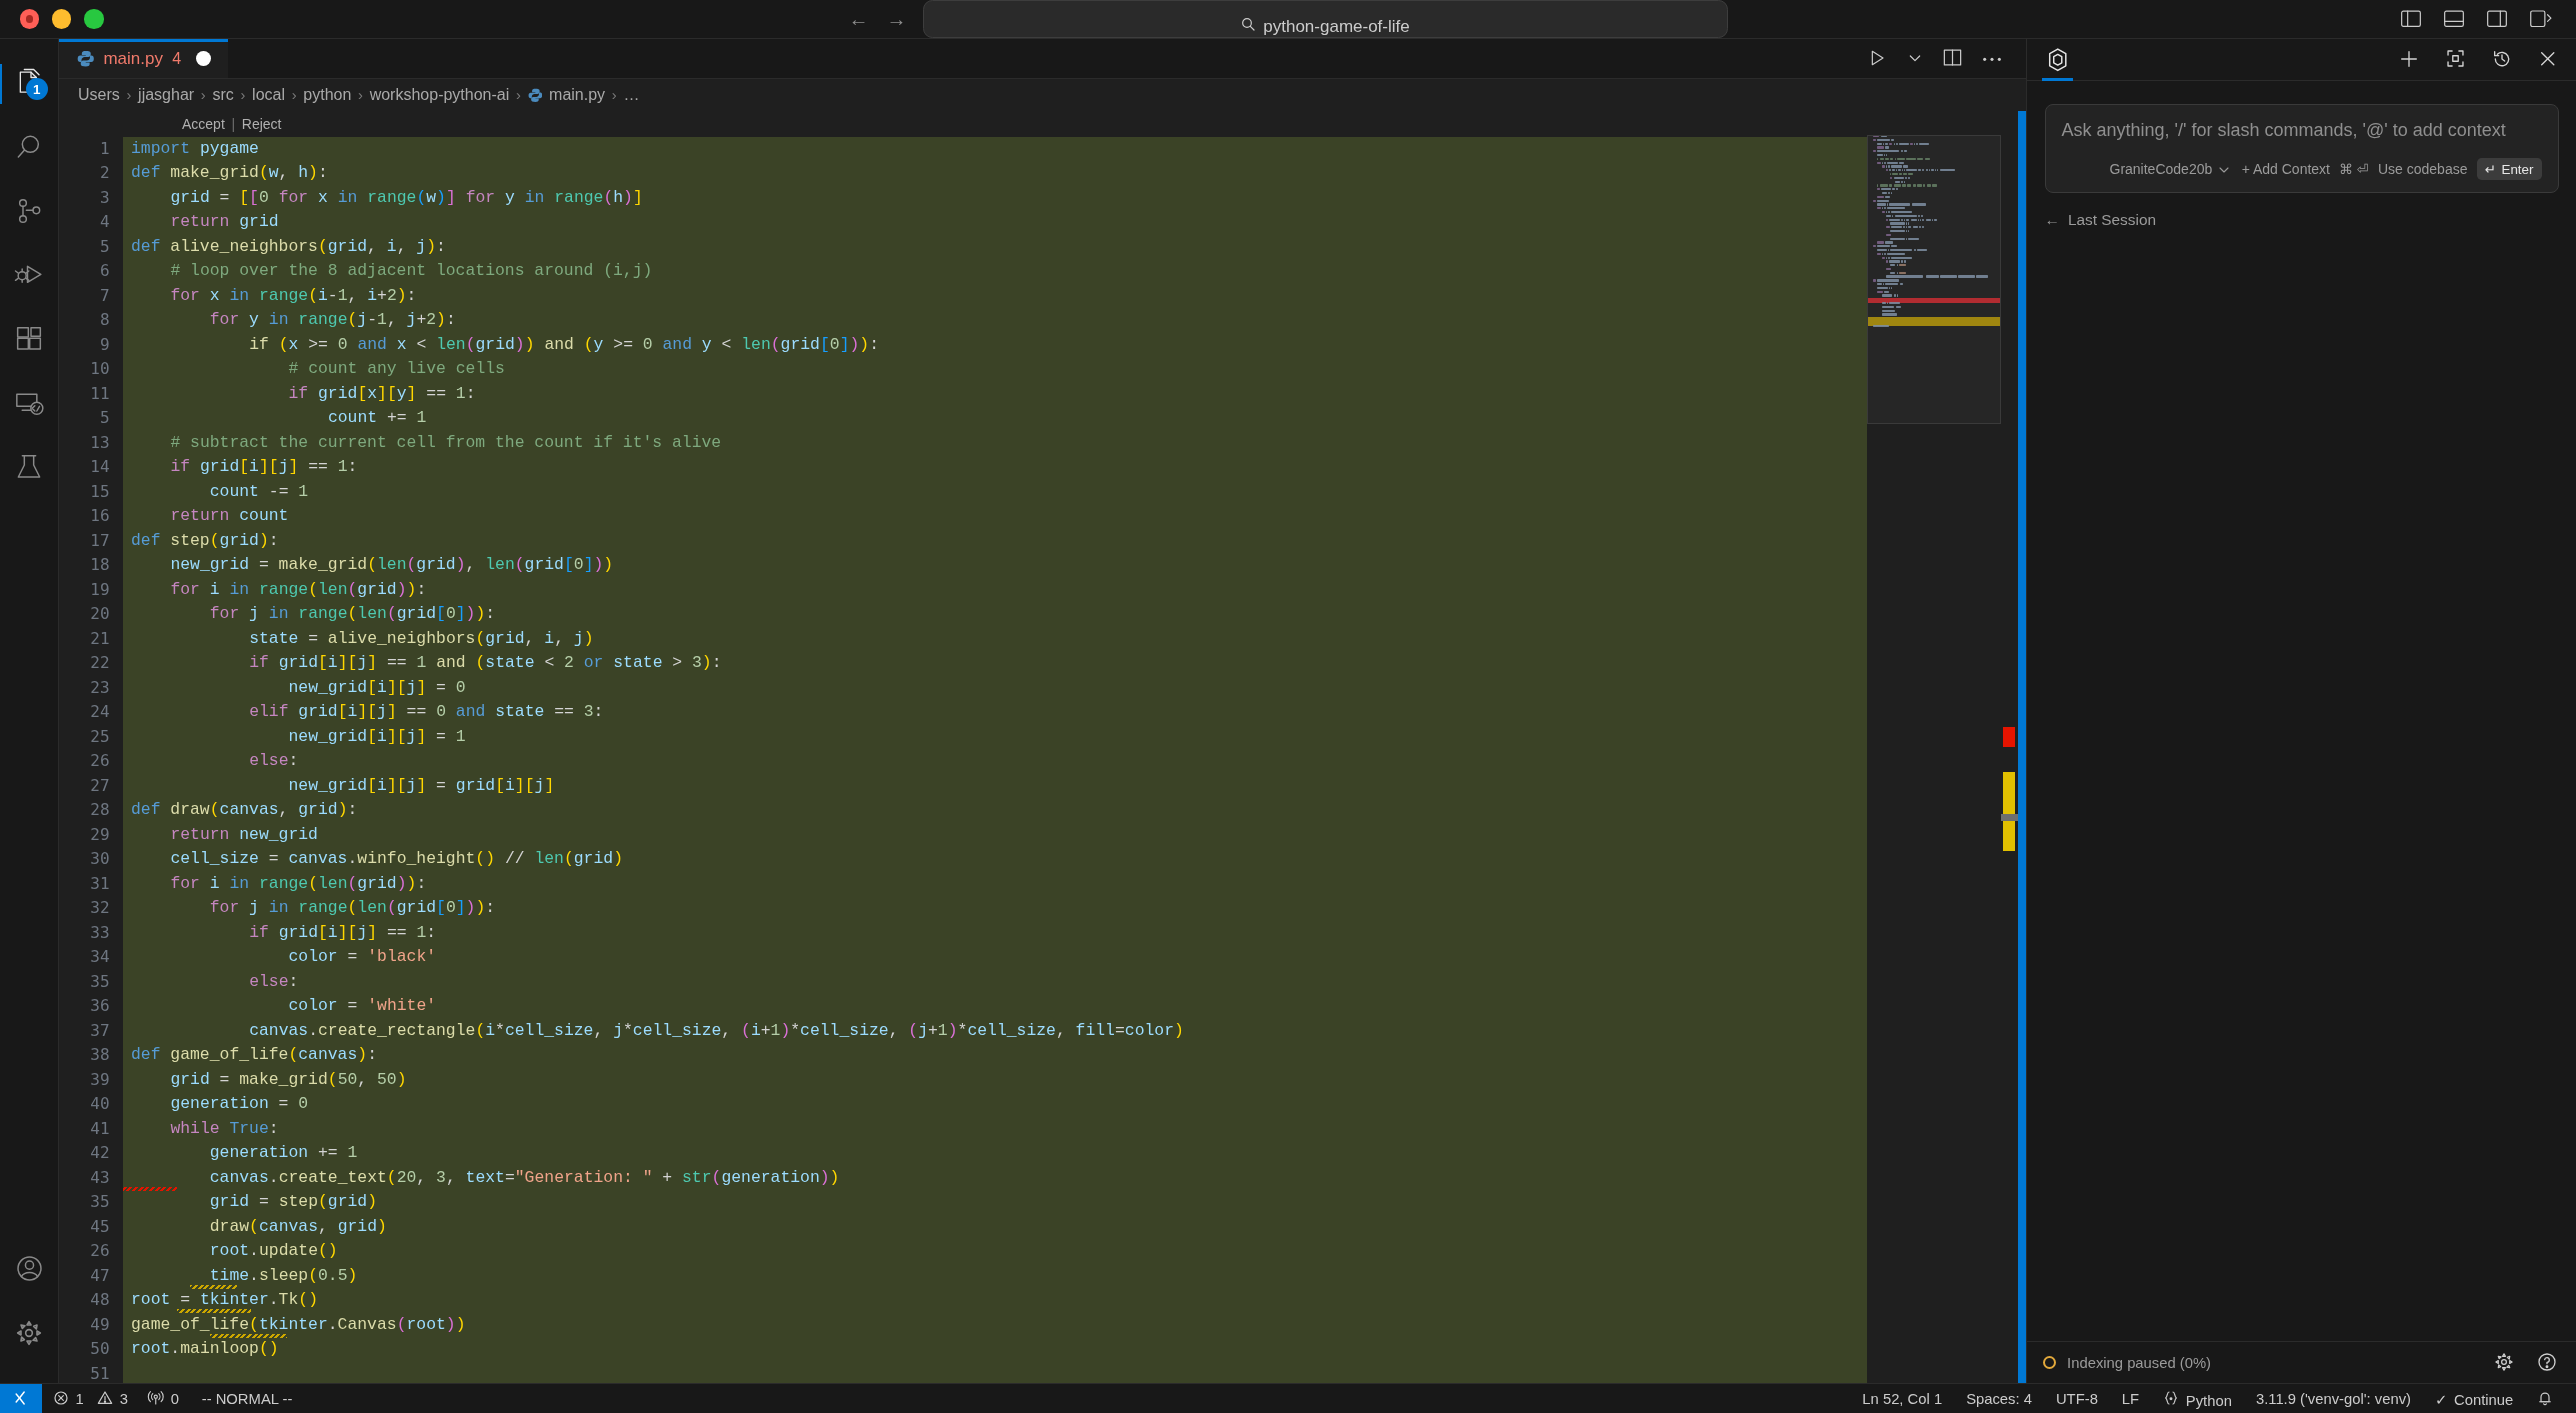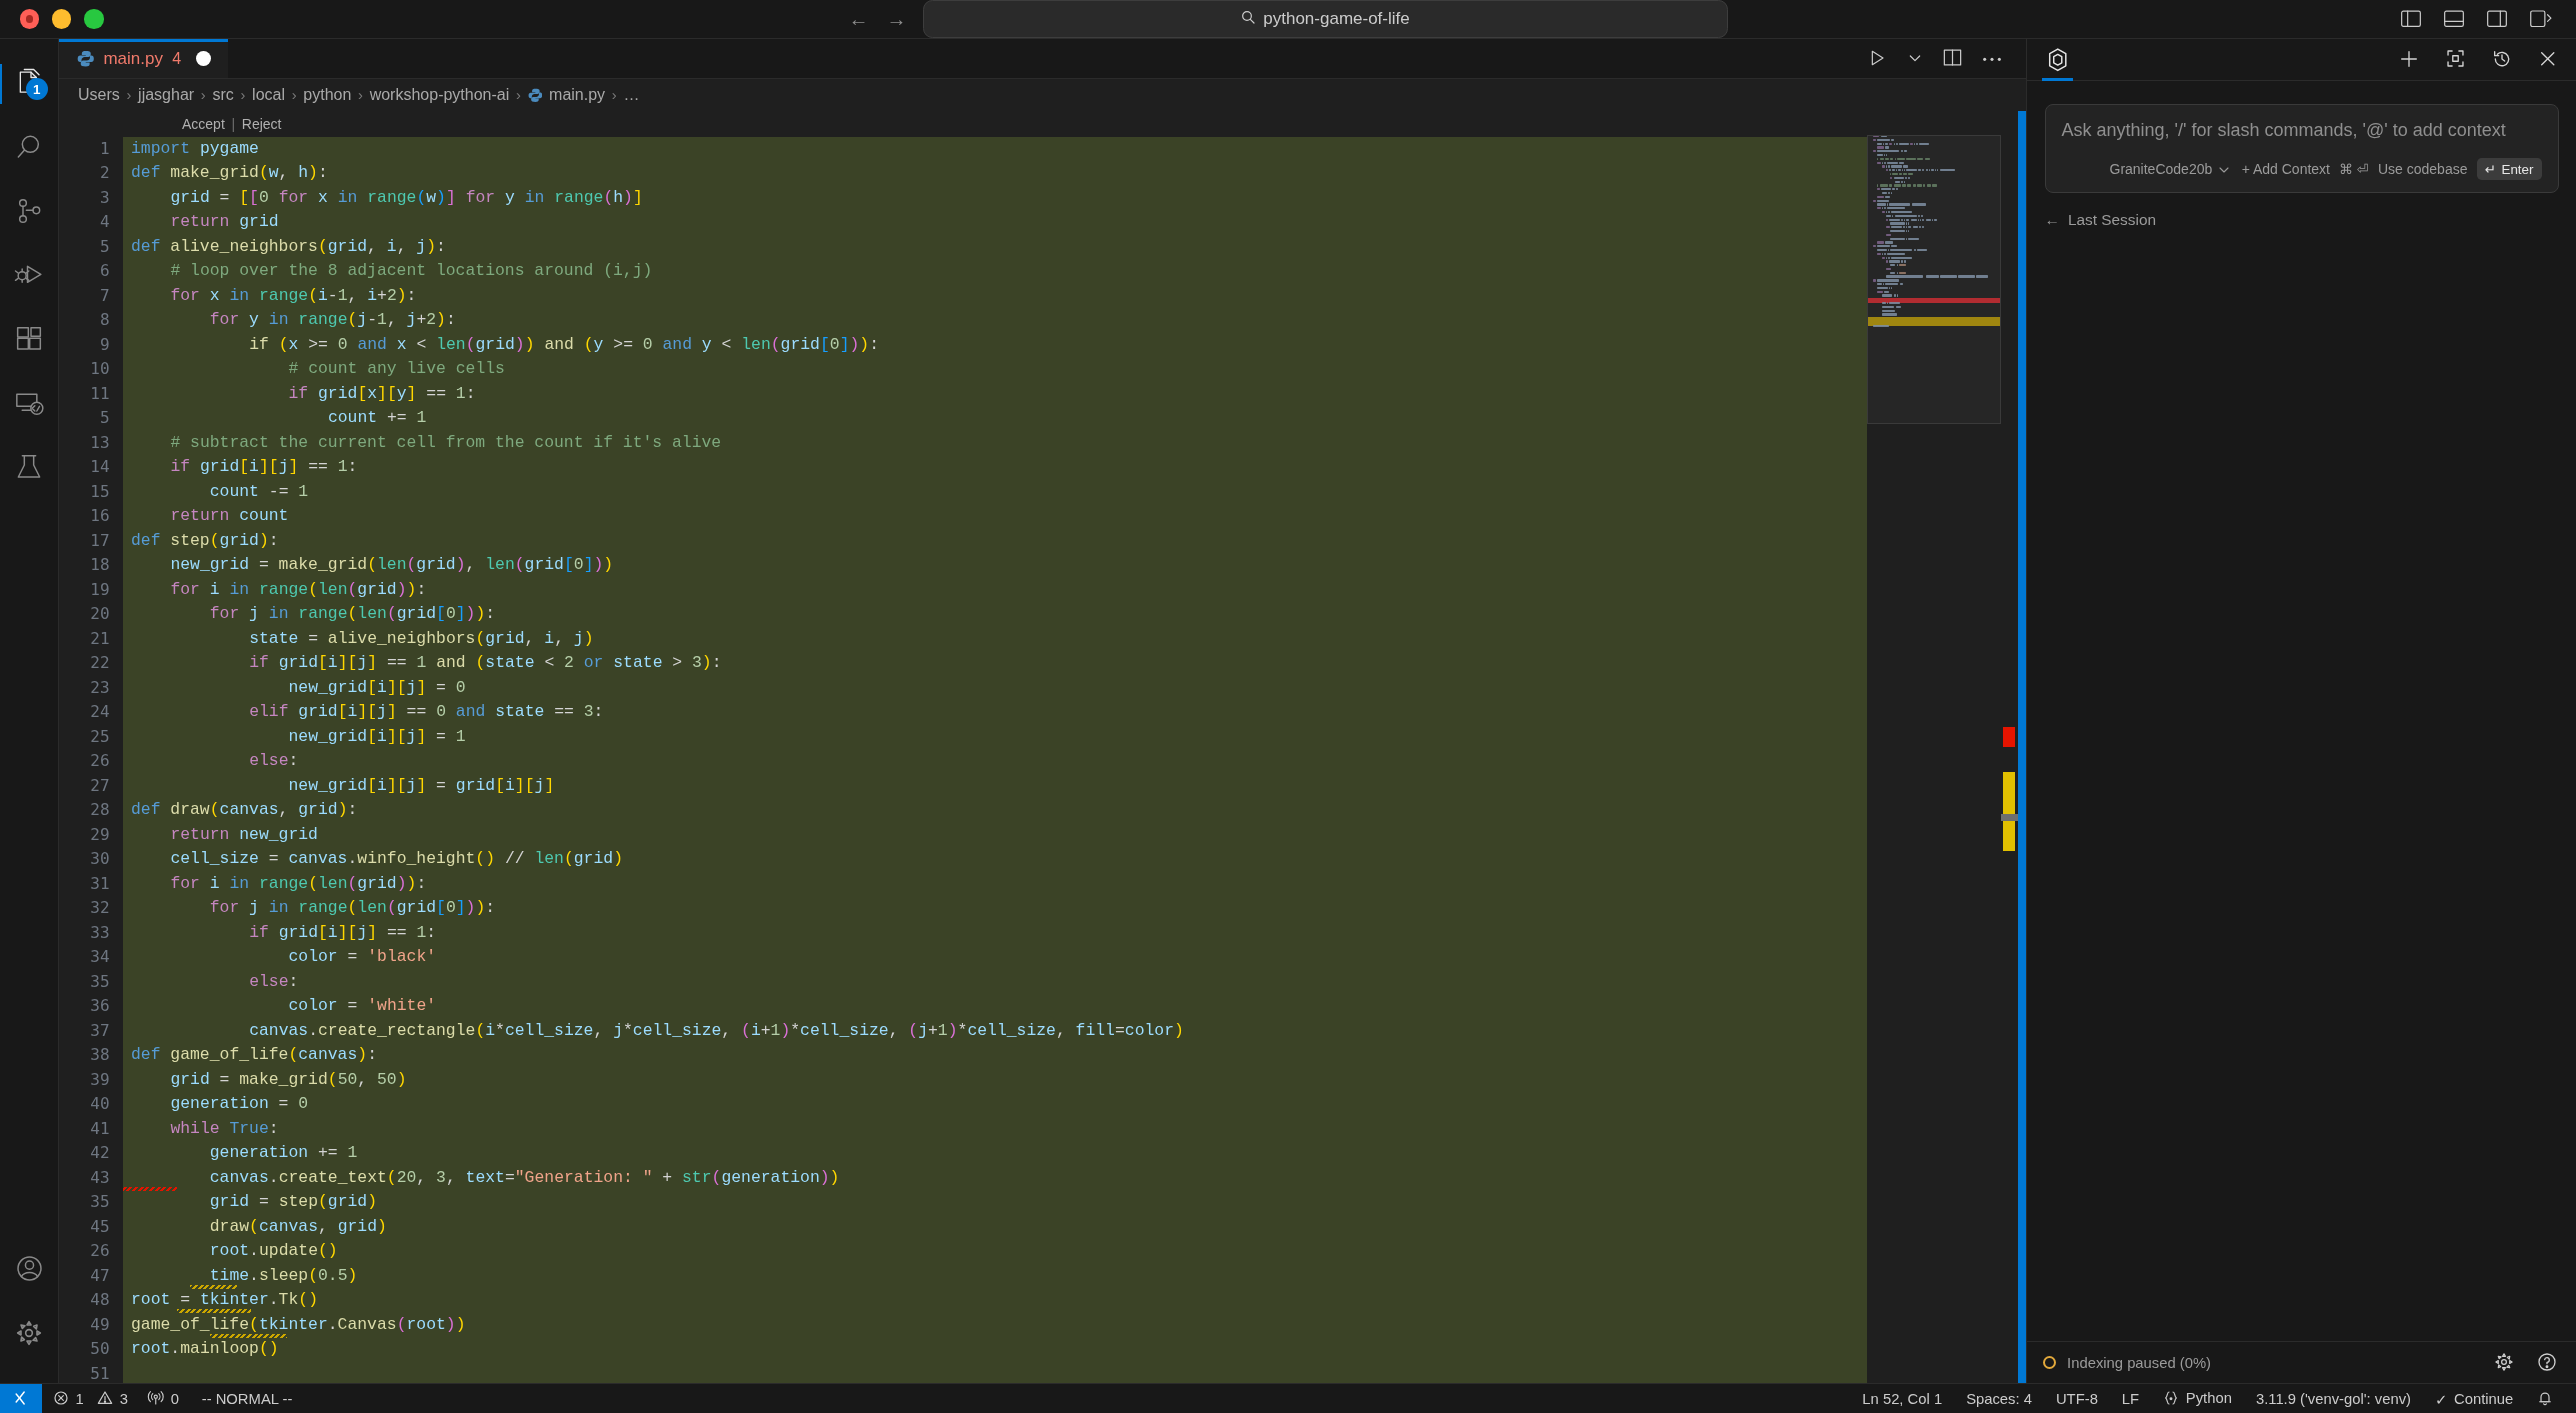--- a/index.html
+++ b/index.html
@@ -26,21 +26,21 @@
 
   .title-center {
     position: absolute; left: 0; right: 0; height: 39px;
     display: flex; align-items: center; justify-content: center; gap: 16px;
   }
   .navarrows { display: flex; gap: 18px; color: #b4b4b4; font-size: 20px; line-height: 1; }
   .navarrows span { opacity: .75; }
   .cmdcenter {
     width: 805px; height: 38px; background: #2a2a2a;
     border: 0.7px solid #3d3d3d; border-radius: 9.4px;
-    display: flex; align-items: center; justify-content: center; gap: 7px;
+    display: flex; align-items: flex-end; justify-content: center; gap: 7px;
     color: #cccccc; font-size: 17px;
   }
   .title-right {
     position: absolute; right: 23px; display: flex; gap: 23px; align-items: center;
     color: #cccccc;
   }
   .title-right svg { display: block; }
 
   
   .body { flex: 1 1 auto; display: flex; min-height: 0; }
@@ -201,21 +201,21 @@
 
   
   .statusbar {
     height: 31px; flex: 0 0 31px; background: #181818;
     display: flex; align-items: center; color: #cccccc; font-size: 14.8px;
     border-top: 0.7px solid #2b2b2b;
   }
   .remote { background: #0078d4; height: 31px; width: 42px; display:flex; align-items:center; justify-content:center; color:#fff; }
   .sb-group { display: flex; align-items: center; gap: 6.7px; padding: 0 10.7px; height: 31px; }
   .sb-right { margin-left: auto; display: flex; align-items: center; padding-right: 10.7px; }
-  .sb-item { display: flex; align-items: flex-start; gap: 6.7px; padding: 0 12px; }
+  .sb-item { display: flex; align-items: flex-end; gap: 6.7px; padding: 0 12px; }
   svg { stroke-linecap: round; stroke-linejoin: round; }
 </style>
 </head>
 <body>
 
 <div class="app">
 
   <div class="titlebar">
     <div class="traffic">
       <div class="dot red"></div>

